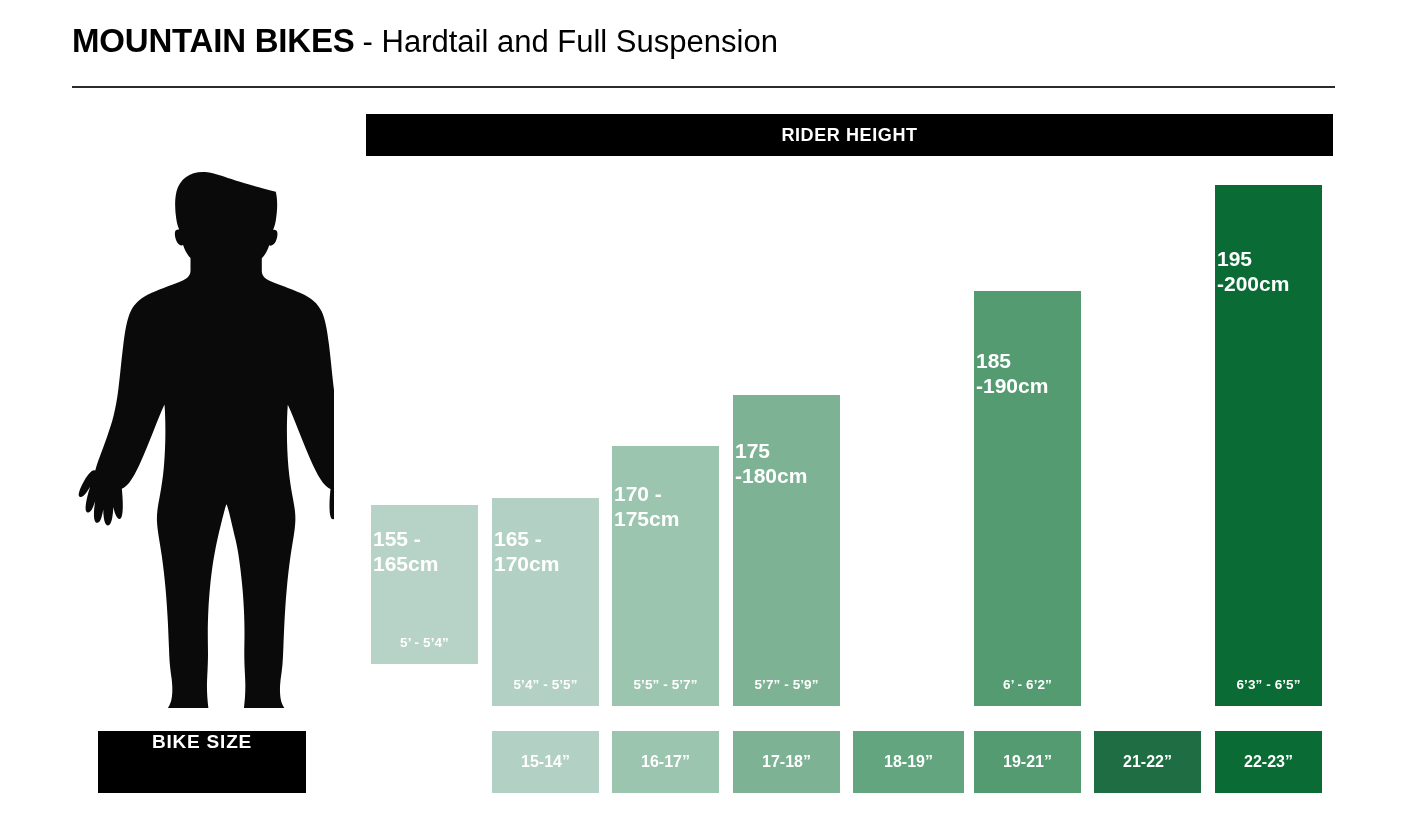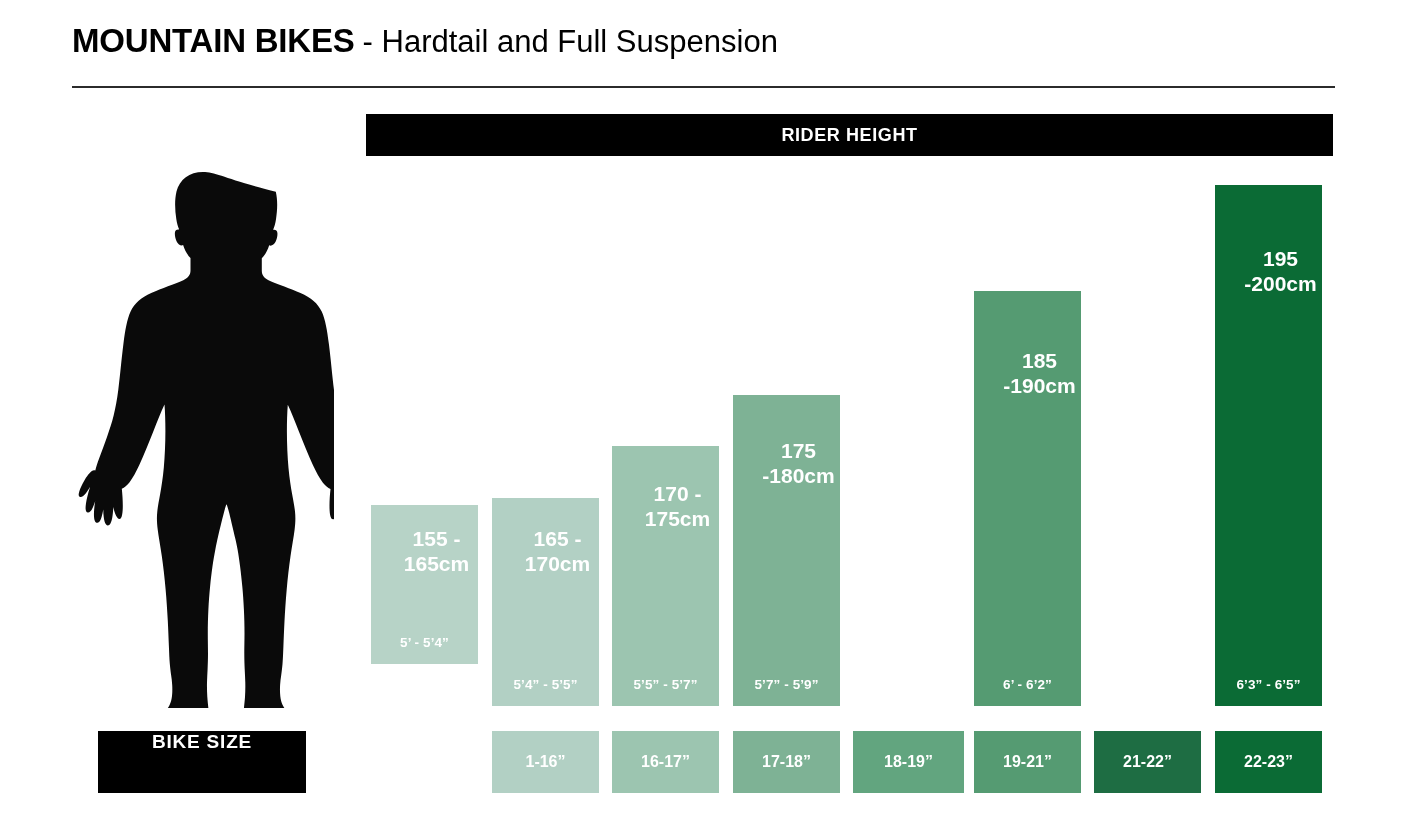--- a/index.html
+++ b/index.html
@@ -103,23 +103,22 @@
   .bar {
     position: absolute;
     left: 0;
     bottom: 0;
     width: 100%;
     color: #ffffff;
     box-sizing: border-box;
   }
   .bar-cm {
     position: absolute;
-    left: 12px;
+    left: 0;
     width: 100%;
-    text-align: center;
     font-size: 21px;
     font-weight: bold;
     line-height: 1.18;
     padding: 0 2px;
     box-sizing: border-box;
     white-space: pre-line;
   }
   .bar-ft {
     position: absolute;
     left: 0;
@@ -341,21 +340,21 @@
         <div class="bar-ft">5’ - 5’4”</div>
       </div>
     </div>
     <div class="bar-col" style="left: 492px; width: 107px; top: 498px; height: 208px;">
       <div class="bar" style="height: 208px; background: rgb(178, 208, 196);">
         <div class="bar-cm" style="top: 29px;">165 -
 170cm</div>
         <div class="bar-ft">5’4” - 5’5”</div>
       </div>
     </div>
-    <div class="size-cell" style="left: 492px; width: 107px; top: 731px; background: rgb(178, 208, 196);">1-16”</div>
+    <div class="size-cell" style="left: 492px; width: 107px; top: 731px; background: rgb(178, 208, 196);">15-14”</div>
     <div class="bar-col" style="left: 612px; width: 107px; top: 446px; height: 260px;">
       <div class="bar" style="height: 260px; background: rgb(156, 197, 176);">
         <div class="bar-cm" style="top: 36px;">170 -
 175cm</div>
         <div class="bar-ft">5’5” - 5’7”</div>
       </div>
     </div>
     <div class="size-cell" style="left: 612px; width: 107px; top: 731px; background: rgb(156, 197, 176);">16-17”</div>
     <div class="bar-col" style="left: 733px; width: 107px; top: 395px; height: 311px;">
       <div class="bar" style="height: 311px; background: rgb(126, 178, 149);">

